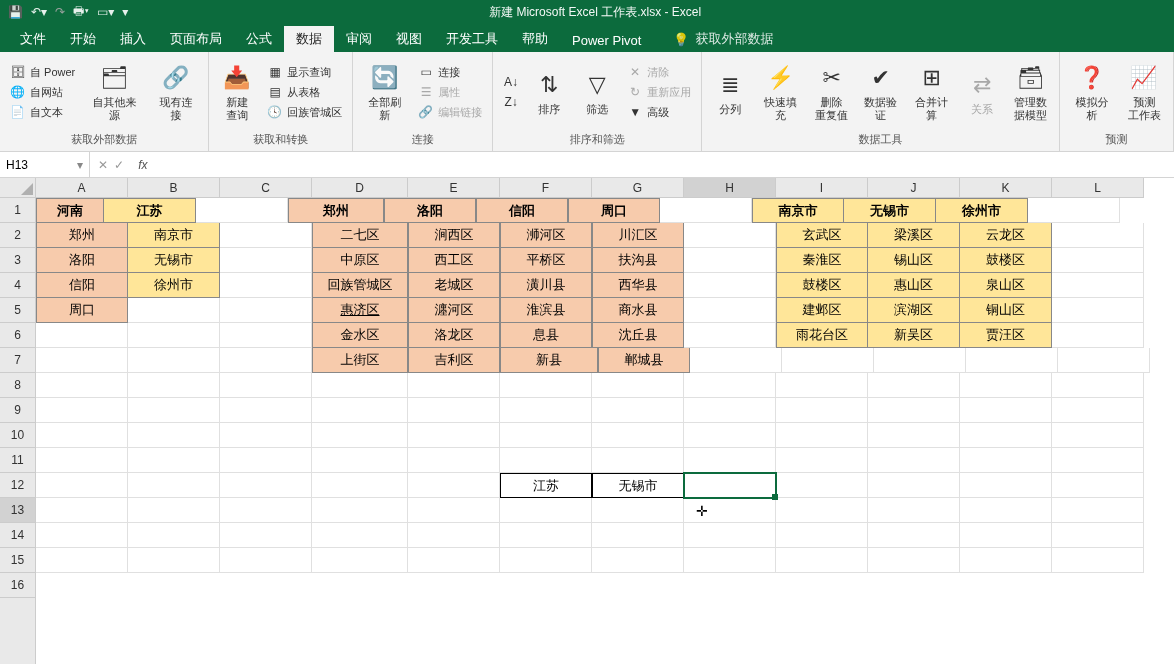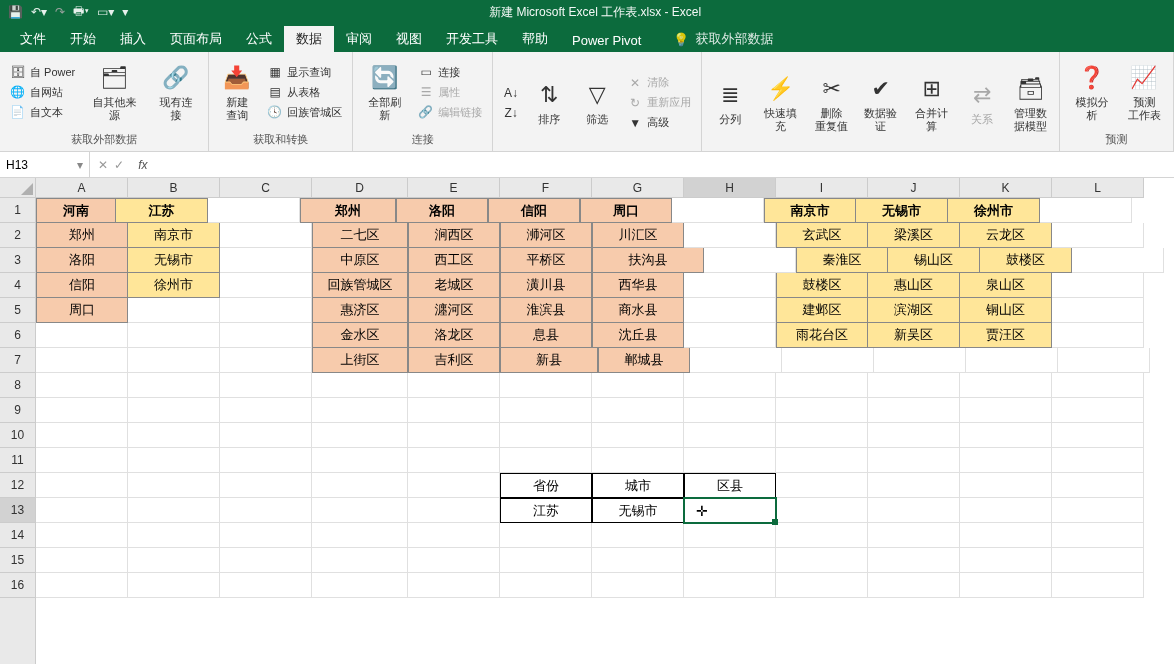--- a/index.html
+++ b/index.html
@@ -188,20 +188,21 @@
         <div class="btn-sm disabled">
             <span class="ico">↻</span>
             <span>重新应用</span>
           </div>
         <div class="btn-sm">
             <span class="ico">▼</span>
             <span>高级</span>
           </div>
       </div>
     </div>
+    <div class="group-label">排序和筛选</div>
   </div>
   <div class="group">
     <div class="group-content">
       <div class="btn-big">
           <span class="ico">≣</span>
           <span class="lbl">分列</span>
         </div>
       <div class="btn-big">
           <span class="ico">⚡</span>
           <span class="lbl">快速填充</span>
@@ -223,20 +224,21 @@
       <div class="btn-big disabled">
           <span class="ico">⇄</span>
           <span class="lbl">关系</span>
         </div>
       <div class="btn-big">
           <span class="ico">🗃</span>
           <span class="lbl" style="white-space:pre">管理数
 据模型</span>
         </div>
     </div>
+    <div class="group-label">数据工具</div>
   </div>
   <div class="group">
     <div class="group-content">
       <div class="btn-big">
           <span class="ico">❓</span>
           <span class="lbl">模拟分析</span>
         </div>
       <div class="btn-big">
           <span class="ico">📈</span>
           <span class="lbl" style="white-space:pre">预测
@@ -294,21 +296,21 @@
           <div class="rowhdr">11</div>
           <div class="rowhdr">12</div>
           <div class="rowhdr sel">13</div>
           <div class="rowhdr">14</div>
           <div class="rowhdr">15</div>
           <div class="rowhdr">16</div>
         </div>
       <div class="grid-main">
         <div class="cells" id="cells">
             <div class="cellrow">
-              <div class="cell orange firstrow bold" style="width: 80px;">河南</div>
+              <div class="cell orange firstrow bold" style="width: 68px;">河南</div>
               <div class="cell yellow firstrow bold" style="width: 92px;">江苏</div>
               <div class="cell" style="width: 92px;"></div>
               <div class="cell orange firstrow bold lb" style="width: 96px;">郑州</div>
               <div class="cell orange firstrow bold" style="width: 92px;">洛阳</div>
               <div class="cell orange firstrow bold" style="width: 92px;">信阳</div>
               <div class="cell orange firstrow bold" style="width: 92px;">周口</div>
               <div class="cell" style="width: 92px;"></div>
               <div class="cell yellow firstrow bold lb" style="width: 92px;">南京市</div>
               <div class="cell yellow firstrow bold" style="width: 92px;">无锡市</div>
               <div class="cell yellow firstrow bold" style="width: 92px;">徐州市</div>
@@ -328,21 +330,21 @@
               <div class="cell yellow" style="width: 92px;">云龙区</div>
               <div class="cell" style="width: 92px;"></div>
             </div>
             <div class="cellrow">
               <div class="cell orange" style="width: 92px;">洛阳</div>
               <div class="cell yellow" style="width: 92px;">无锡市</div>
               <div class="cell" style="width: 92px;"></div>
               <div class="cell orange lb" style="width: 96px;">中原区</div>
               <div class="cell orange" style="width: 92px;">西工区</div>
               <div class="cell orange" style="width: 92px;">平桥区</div>
-              <div class="cell orange" style="width: 112px;">扶沟县</div>
+              <div class="cell orange" style="width: 92px;">扶沟县</div>
               <div class="cell" style="width: 92px;"></div>
               <div class="cell yellow lb" style="width: 92px;">秦淮区</div>
               <div class="cell yellow" style="width: 92px;">锡山区</div>
               <div class="cell yellow" style="width: 92px;">鼓楼区</div>
               <div class="cell" style="width: 92px;"></div>
             </div>
             <div class="cellrow">
               <div class="cell orange" style="width: 92px;">信阳</div>
               <div class="cell yellow" style="width: 92px;">徐州市</div>
               <div class="cell" style="width: 92px;"></div>
@@ -353,21 +355,21 @@
               <div class="cell" style="width: 92px;"></div>
               <div class="cell yellow lb" style="width: 92px;">鼓楼区</div>
               <div class="cell yellow" style="width: 92px;">惠山区</div>
               <div class="cell yellow" style="width: 92px;">泉山区</div>
               <div class="cell" style="width: 92px;"></div>
             </div>
             <div class="cellrow">
               <div class="cell orange" style="width: 92px;">周口</div>
               <div class="cell" style="width: 92px;"></div>
               <div class="cell" style="width: 92px;"></div>
-              <div class="cell orange lb" style="width: 96px;">惠济区</div>
+              <div class="cell orange lb" style="width: 96px; text-decoration: underline;">惠济区</div>
               <div class="cell orange" style="width: 92px;">瀍河区</div>
               <div class="cell orange" style="width: 92px;">淮滨县</div>
               <div class="cell orange" style="width: 92px;">商水县</div>
               <div class="cell" style="width: 92px;"></div>
               <div class="cell yellow lb" style="width: 92px;">建邺区</div>
               <div class="cell yellow" style="width: 92px;">滨湖区</div>
               <div class="cell yellow" style="width: 92px;">铜山区</div>
               <div class="cell" style="width: 92px;"></div>
             </div>
             <div class="cellrow">
@@ -453,34 +455,20 @@
               <div class="cell" style="width: 92px;"></div>
               <div class="cell" style="width: 92px;"></div>
               <div class="cell" style="width: 92px;"></div>
             </div>
             <div class="cellrow">
               <div class="cell" style="width: 92px;"></div>
               <div class="cell" style="width: 92px;"></div>
               <div class="cell" style="width: 92px;"></div>
               <div class="cell" style="width: 96px;"></div>
               <div class="cell" style="width: 92px;"></div>
-              <div class="cell tbl-b" style="width: 92px;">省份</div>
-              <div class="cell tbl-b" style="width: 92px;">城市</div>
-              <div class="cell tbl-b" style="width: 92px;">区县</div>
-              <div class="cell" style="width: 92px;"></div>
-              <div class="cell" style="width: 92px;"></div>
-              <div class="cell" style="width: 92px;"></div>
-              <div class="cell" style="width: 92px;"></div>
-            </div>
-            <div class="cellrow">
-              <div class="cell" style="width: 92px;"></div>
-              <div class="cell" style="width: 92px;"></div>
-              <div class="cell" style="width: 92px;"></div>
-              <div class="cell" style="width: 96px;"></div>
-              <div class="cell" style="width: 92px;"></div>
               <div class="cell tbl-b" style="width: 92px;">江苏</div>
               <div class="cell tbl-b" style="width: 92px;">无锡市</div>
               <div class="cell tbl-b sel-cell" style="width: 92px;"></div>
               <div class="cell" style="width: 92px;"></div>
               <div class="cell" style="width: 92px;"></div>
               <div class="cell" style="width: 92px;"></div>
               <div class="cell" style="width: 92px;"></div>
             </div>
             <div class="cellrow">
               <div class="cell" style="width: 92px;"></div>

